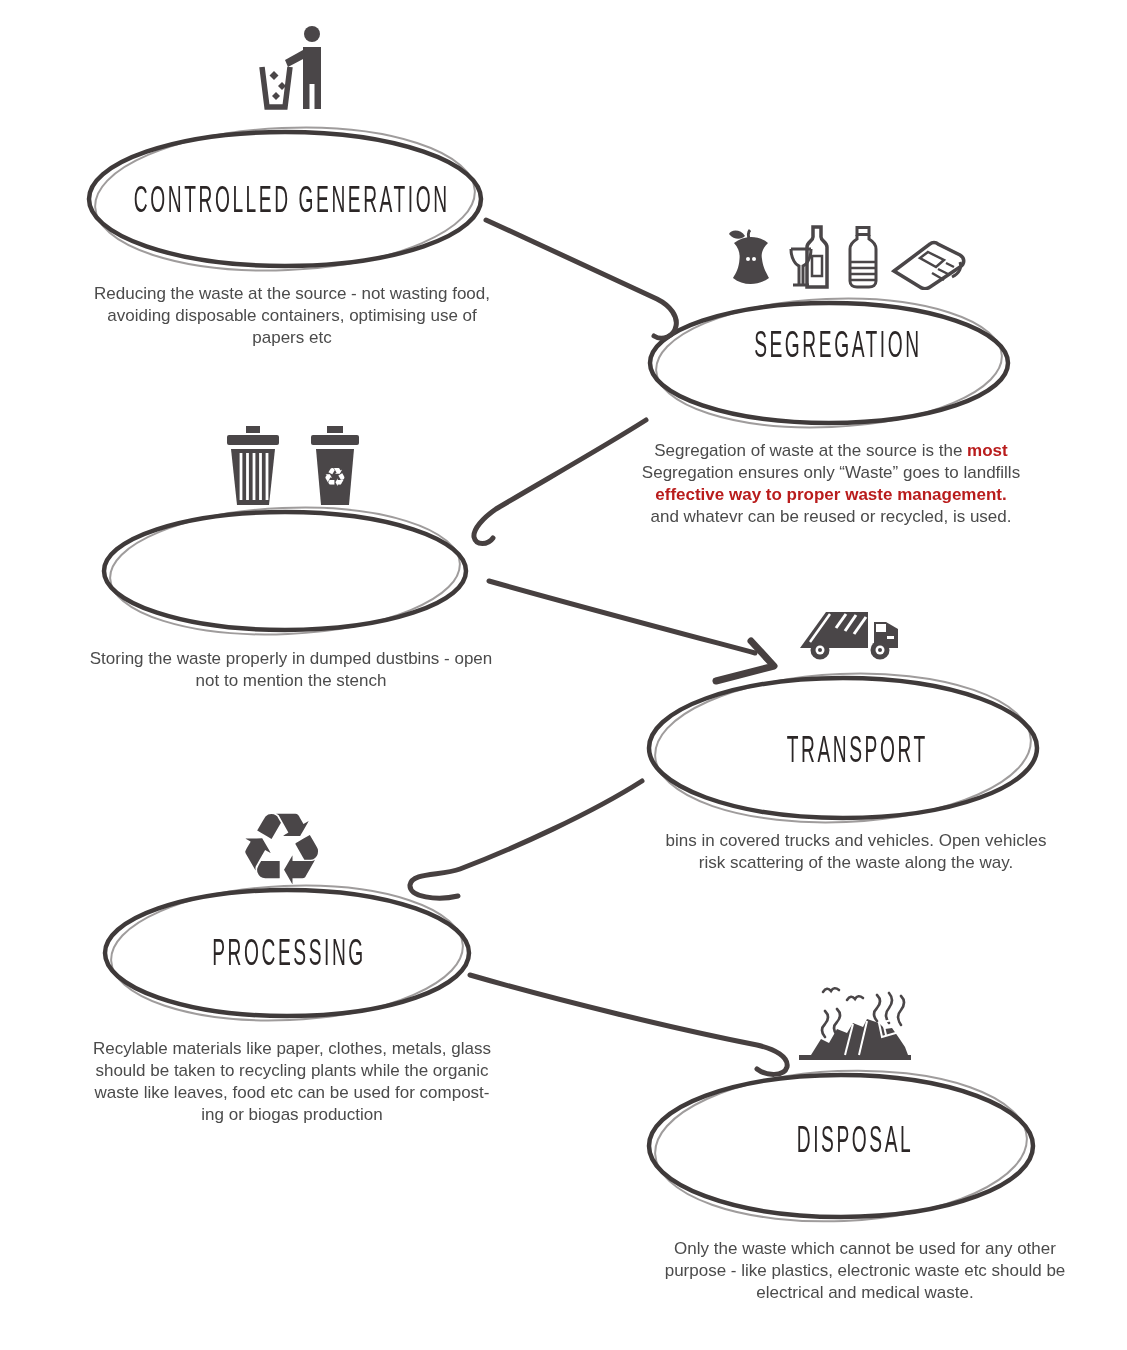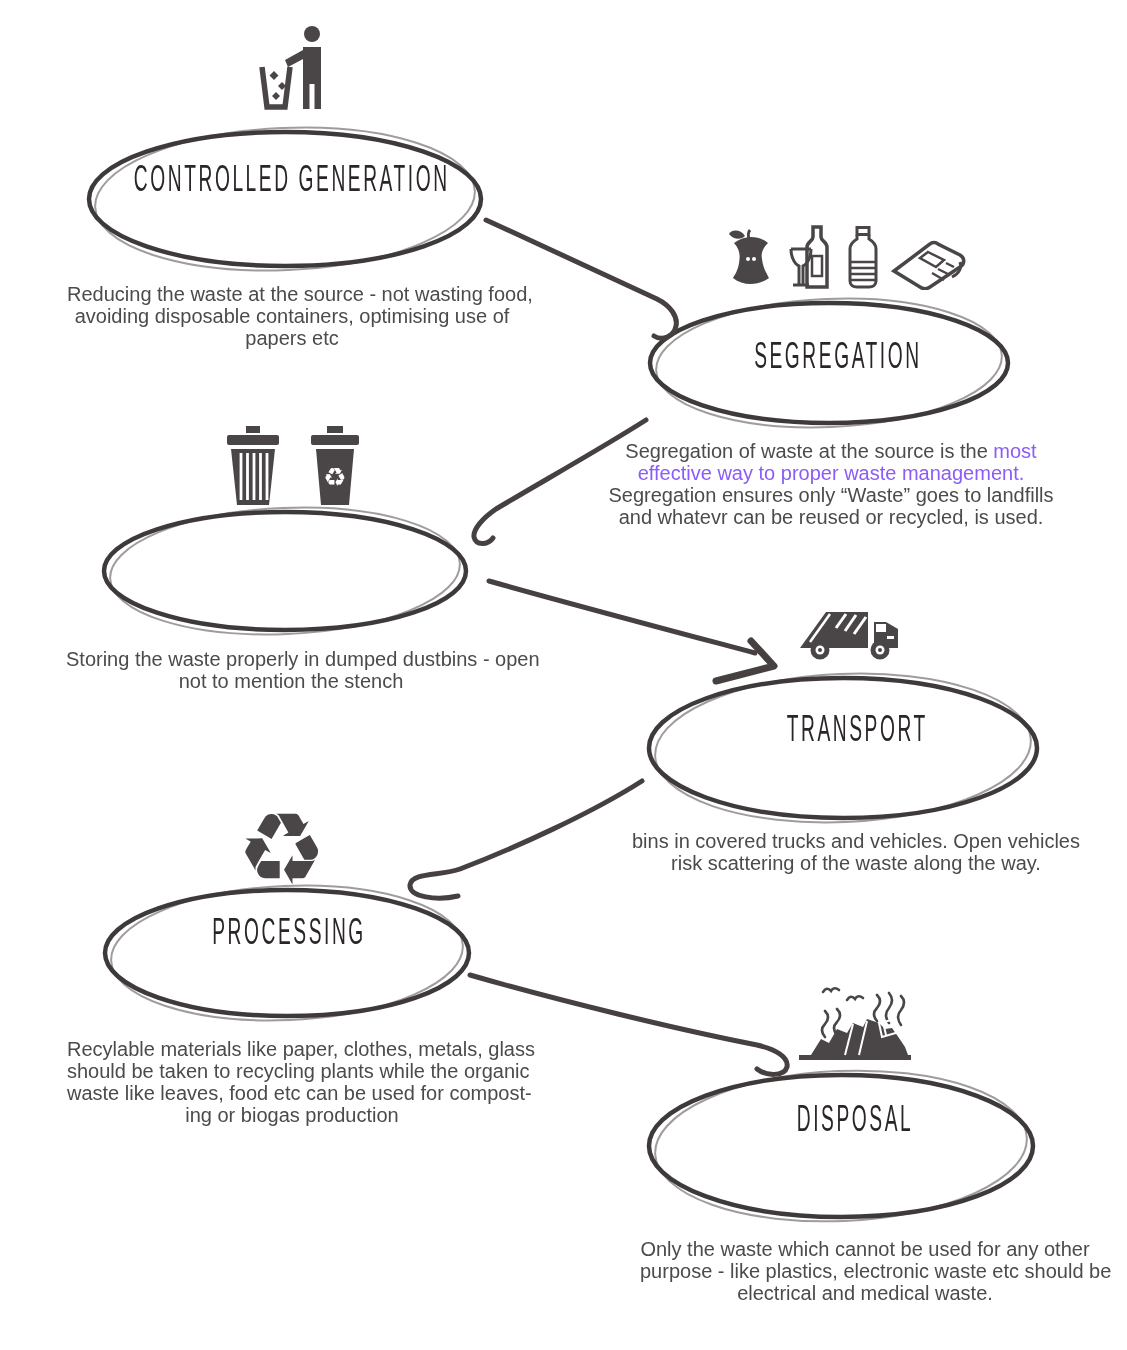--- a/index.html
+++ b/index.html
@@ -1,25 +1,25 @@
 <!DOCTYPE html>
 <html><head>
 <meta charset="utf-8">
 <style>
   html,body{margin:0;padding:0;background:#fff;}
   .canvas{position:relative;width:1127px;height:1350px;background:#ffffff;overflow:hidden;
           font-family:"Liberation Sans", sans-serif;}
   .overlay{position:absolute;left:0;top:0;pointer-events:none;}
   .title-wrap{position:absolute;width:520px;height:76px;margin-left:-260px;margin-top:-38px;
-              display:flex;align-items:flex-start;justify-content:center;}
+              display:flex;align-items:center;justify-content:center;}
   .stage-title{display:inline-block;transform:scale(0.64,1.26);white-space:nowrap;
                font-size:30px;letter-spacing:4px;color:#2b2626;font-weight:400;}
-  .desc{position:absolute;text-align:center;font-size:20px;line-height:22px;color:#4b4b4b;}
+  .desc{position:absolute;text-align:center;font-size:17px;line-height:22px;color:#4b4b4b;}
   .desc .dl{white-space:nowrap;}
-  .b{font-weight:normal;color:#8b5cf6;}
+  .b{font-weight:bold;color:#b91c1c;}
   .icon-abs{position:absolute;}
   .icon-row{position:absolute;display:flex;align-items:flex-end;gap:10px;}
   .recycle-glyph{position:absolute;font-family:"DejaVu Sans", sans-serif;font-size:100px;
                  line-height:1;color:#4a4648;}
 </style>
 </head>
 <body>
 
 <div class="canvas">
 
@@ -94,27 +94,27 @@
     <svg width="76" height="55" viewBox="0 0 76 55">
       <g stroke="#4a4648" fill="none">
         <path stroke-width="3.5" d="M4 36 L40 9 C42 7, 46 7, 48 9 L70 20 C75 23, 75 29, 70 32 L40 52 C37 54, 33 54, 30 52 Z"></path>
         <path stroke-width="3" d="M62 42 C70 38, 72 32, 70 27"></path>
         <path stroke-width="2.5" d="M38 17 L54 25 L46 32 L30 23 Z"></path>
         <path stroke-width="2.5" d="M56 28 L64 32 M48 34 L60 40 M42 38 L54 45"></path>
       </g>
     </svg>
   </div>
 
-  <div class="title-wrap" style="left:838px;top:376px">
+  <div class="title-wrap" style="left:838px;top:344px">
     <span class="stage-title">SEGREGATION</span>
   </div>
   <div class="desc" style="left:606px;top:440px;width:450px">
     <div class="dl"><span>Segregation of waste at the source is the </span><span class="b">most</span></div>
+    <div class="dl">Segregation ensures only “Waste” goes to landfills</div>
     <div class="dl b">effective way to proper waste management.</div>
-    <div class="dl">Segregation ensures only “Waste” goes to landfills</div>
     <div class="dl">and whatevr can be reused or recycled, is used.</div>
   </div>
 
   <div class="icon-row" style="left:222px;top:426px;gap:24px">
     <svg width="62" height="80" viewBox="0 0 62 80">
       <g fill="#4a4648">
         <rect x="24" y="0" width="14" height="7"></rect>
         <rect x="5" y="9" width="52" height="10" rx="2"></rect>
         <path d="M9 23 L15 79 H47 L53 23 Z"></path>
       </g>

